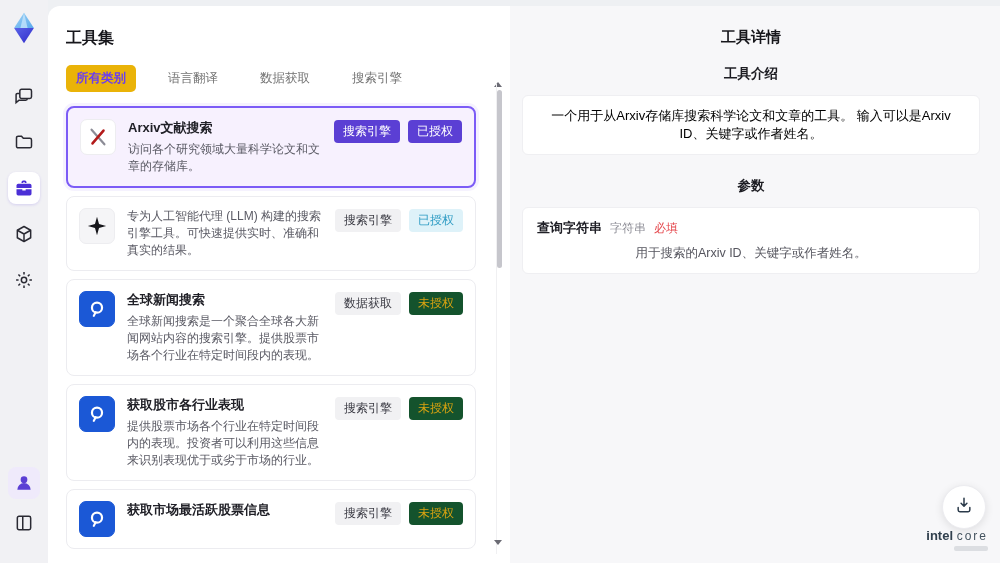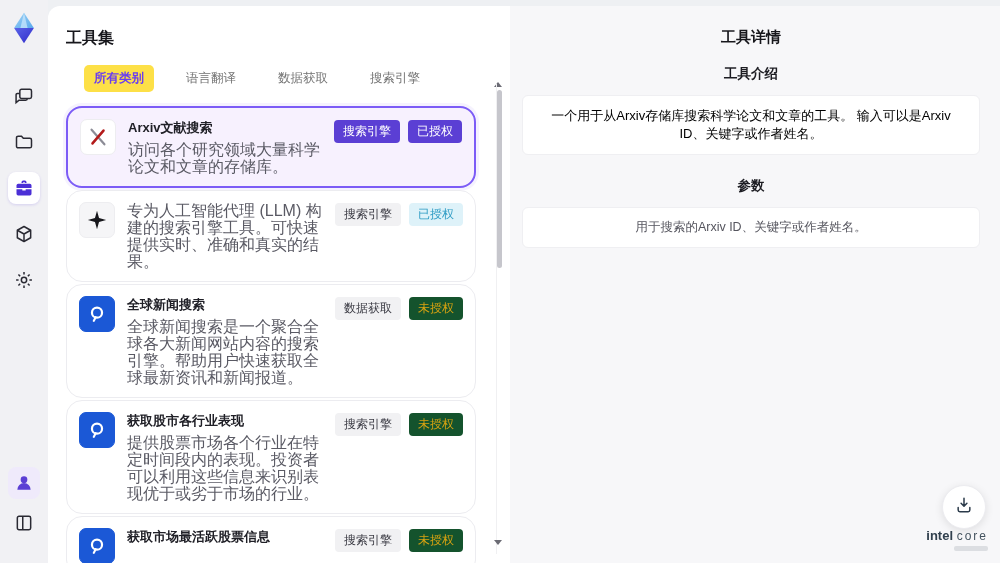--- a/index.html
+++ b/index.html
@@ -29,42 +29,42 @@
 
   
   .list-panel {
     position:absolute; left:48px; top:6px; width:462px; height:557px;
     background:#ffffff; border-radius:12px 0 0 0; padding:18px 26px 0 18px;
     overflow:hidden; z-index:2;
   }
   .page-title { font-size:16px; font-weight:bold; color:#17171c; margin:4px 0 16px 0; }
   .tabs { display:flex; align-items:center; gap:22px; margin-bottom:14px; }
   .tab { font-size:12.5px; color:#737373; cursor:pointer; padding:5px 10px; border-radius:5px; white-space:nowrap; }
-  .tab.active { background:#fde047; color:#6a3df0; font-weight:bold;margin-left:18px; }
+  .tab.active { background:#eab308; color:#6a3df0; font-weight:bold; }
 
   .cards { width:410px; }
   .card {
     display:flex; align-items:flex-start; gap:12px;
-    border:1px solid #ececf0; border-radius:16px; background:#fff;
-    padding:11px 12px; margin-bottom:2px; cursor:pointer;
+    border:1px solid #ececf0; border-radius:8px; background:#fff;
+    padding:11px 12px; margin-bottom:8px; cursor:pointer;
   }
   .card.selected {
     border:2px solid #7c5cf6; background:#f7f1fe;
     box-shadow:0 0 0 3px rgba(124,92,246,.08);
   }
   .ticon {
     width:36px; height:36px; border-radius:7px; flex:0 0 36px;
     display:flex; align-items:center; justify-content:center;
     background:#f5f5f7; border:1px solid #ededf0;
   }
   .ticon.blue { background:#1b58d6; border-color:#1b58d6; }
   .ticon.white { background:#ffffff; }
   .tbody { flex:1; min-width:0; }
   .tname { font-size:13px; font-weight:bold; color:#202027; margin-bottom:4px; }
-  .tdesc { font-size:16px; line-height:17px; color:#5a5a64; max-width:268px; }
+  .tdesc { font-size:12px; line-height:17px; color:#5a5a64; max-width:268px; }
   .ttags { display:flex; gap:8px; flex:0 0 auto; padding-top:1px; }
   .tag { font-size:12px; padding:3px 9px; border-radius:4px; white-space:nowrap; }
   .tag.gray   { background:#f1f1f3; color:#3b3b44; }
   .tag.solid  { background:#5b3fd4; color:#ffffff; }
   .tag.cyan   { background:#def2f9; color:#2f9cc4; }
   .tag.yellow { background:#14532d; color:#d9a311; }
 
   
   .sb-track {
     position:absolute; right:8px; top:78px; width:6px; height:470px;
@@ -243,21 +243,21 @@
 
     <div class="card">
       <div class="ticon blue">
         <svg width="22" height="22" viewBox="0 0 24 24" fill="none" stroke="#ffffff" stroke-width="2.4" stroke-linecap="round">
           <circle cx="12" cy="10.5" r="5.5"></circle>
           <path d="M10.5 15.5 L8.5 19.5"></path>
         </svg>
       </div>
       <div class="tbody">
         <div class="tname">全球新闻搜索</div>
-        <div class="tdesc">全球新闻搜索是一个聚合全球各大新闻网站内容的搜索引擎。帮助用户快速获取全球最新资讯和新闻报道。</div>
+        <div class="tdesc">全球新闻搜索是一个聚合全球各大新闻网站内容的搜索引擎。提供股票市场各个行业在特定时间段内的表现。</div>
       </div>
       <div class="ttags">
         <span class="tag gray">数据获取</span>
         <span class="tag yellow">未授权</span>
       </div>
     </div>
 
     <div class="card">
       <div class="ticon blue">
         <svg width="22" height="22" viewBox="0 0 24 24" fill="none" stroke="#ffffff" stroke-width="2.4" stroke-linecap="round">
@@ -303,20 +303,25 @@
 <div class="details">
   <div class="d-title">工具详情</div>
 
   <div class="d-sub">工具介绍</div>
   <div class="d-card">
     <div class="d-intro">一个用于从Arxiv存储库搜索科学论文和文章的工具。 输入可以是Arxiv ID、关键字或作者姓名。</div>
   </div>
 
   <div class="d-sub">参数</div>
   <div class="d-card">
+    <div class="p-line">
+      <span class="p-name">查询字符串</span>
+      <span class="p-type">字符串</span>
+      <span class="p-req">必填</span>
+    </div>
     <div class="p-desc">用于搜索的Arxiv ID、关键字或作者姓名。</div>
   </div>
 </div>
 
 <div class="dl-btn">
   <span>
     <svg width="20" height="20" viewBox="0 0 24 24" fill="none" stroke="#2b3a4a" stroke-width="1.8" stroke-linecap="round" stroke-linejoin="round">
       <path d="M12 4 v9 M8.5 10 L12 13.5 15.5 10"></path>
       <path d="M5 15 v3 a2 2 0 0 0 2 2 h10 a2 2 0 0 0 2 -2 v-3"></path>
     </svg>

